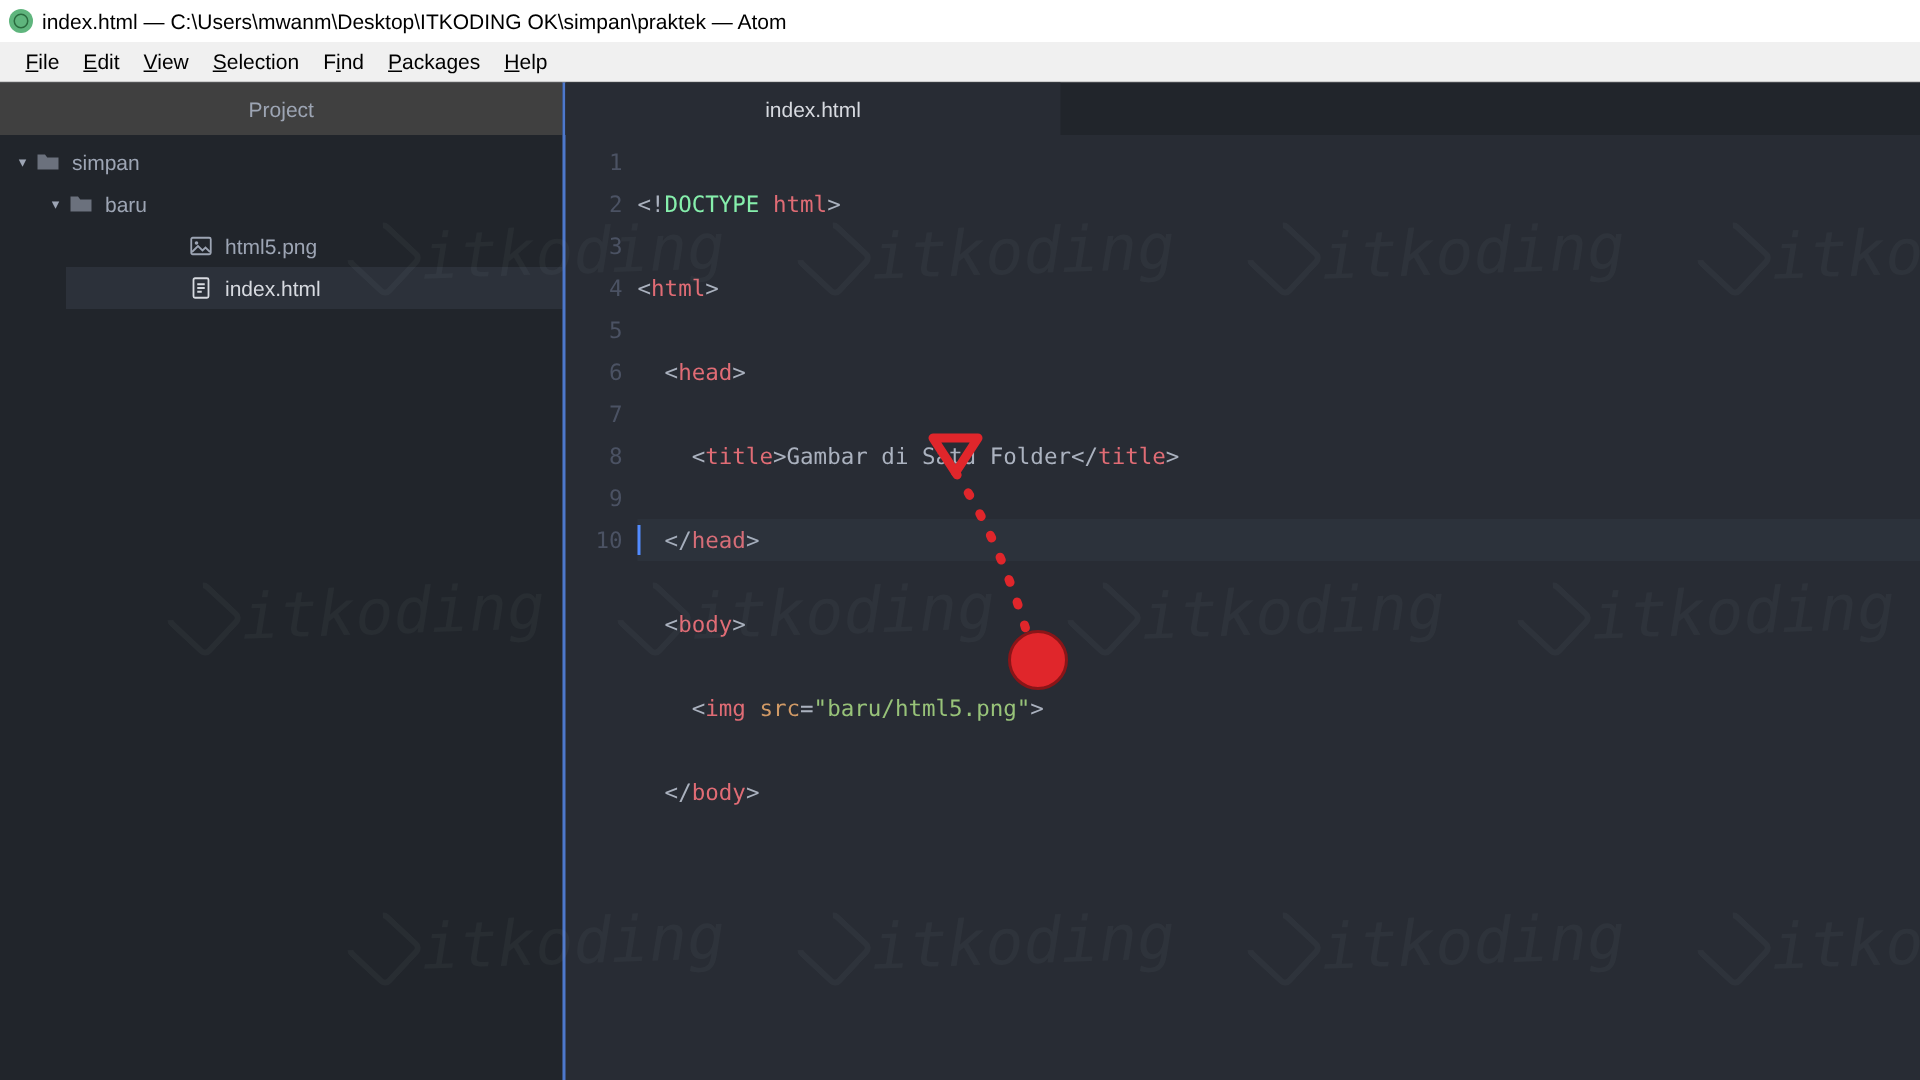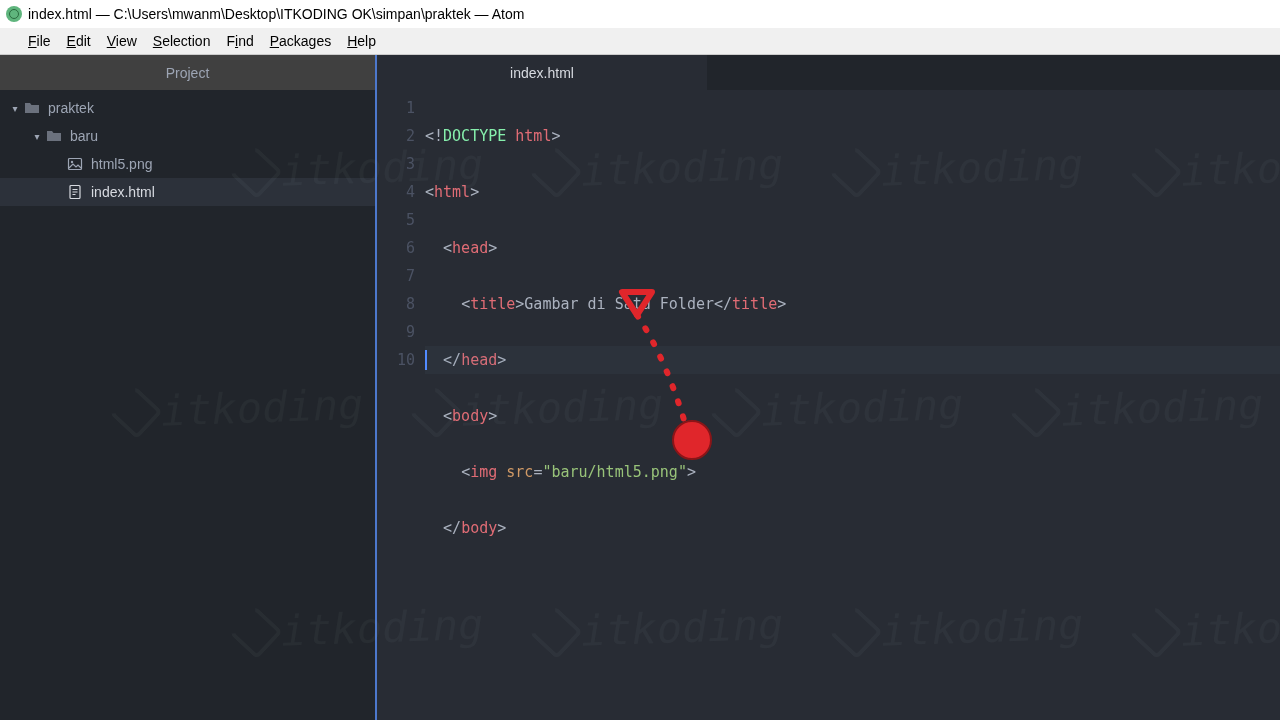--- a/index.html
+++ b/index.html
@@ -4,36 +4,36 @@
 <style>
   * { margin: 0; padding: 0; box-sizing: border-box; }
   html, body { width: 1280px; height: 720px; overflow: hidden; font-family: "Segoe UI", Arial, sans-serif; font-size: 13px; background: #282c34; color: #abb2bf; }
   
   
   .title-bar { height: 28px; background: #fff; color: #000; display: flex; align-items: center; padding: 0 6px; font-size: 14px; }
   .atom-icon { width: 16px; height: 16px; margin-right: 6px; border-radius: 50%; background: #5fb57d; position: relative; }
   .atom-icon::after { content: ""; position: absolute; inset: 3px; border: 1px solid #2a6b3f; border-radius: 50%; }
   
   
-  .menu-bar { height: 27px; background: #f0f0f0; color: #000; display: flex; align-items: center; padding: 0 20px; font-size: 14px; border-bottom: 1px solid #ccc;}
+  .menu-bar { height: 27px; background: #f0f0f0; color: #000; display: flex; align-items: center; padding: 0 9px; font-size: 14px; border-bottom: 1px solid #ccc;}
   .menu-item { padding: 3px 8px; cursor: default; }
   .menu-item .ul { text-decoration: underline; }
   
   
   .main { display: flex; height: calc(720px - 28px - 27px); }
   
   
   .sidebar { width: 375px; background: #21252b; display: flex; flex-direction: column; font-size: 14px; }
   .sidebar-header { height: 35px; background: #404040; color: #9da5b4; display: flex; align-items: center; justify-content: center; font-size: 14px; }
   .tree { padding: 4px 0; }
   .tree-row { display: flex; align-items: center; height: 28px; color: #9da5b4; cursor: default; }
   .tree-row.selected { background: #2c313a; color: #d7dae0; }
   .tree-indent-0 { padding-left: 8px; }
   .tree-indent-1 { padding-left: 30px; }
-  .tree-indent-2 { padding-left: 51px; }
+  .tree-indent-2 { padding-left: 66px; margin-left: 44px; }
   .tw { width: 14px; display: inline-flex; align-items: center; justify-content: center; margin-right: 2px; font-size: 10px;}
   .folder-icon, .file-icon, .img-icon { width: 16px; height: 16px; margin-right: 8px; display: inline-flex; align-items: center; justify-content: center;}
   .folder-icon svg, .file-icon svg, .img-icon svg { width: 16px; height: 16px; }
   
   
   .editor-pane { flex: 1; background: #282c34; display: flex; flex-direction: column; border-left: 2px solid #4d78cc; position: relative; }
   .tab-bar { height: 35px; background: #21252b; display: flex; }
   .tab { width: 330px; background: #282c34; color: #d7dae0; display: flex; align-items: center; justify-content: center; font-size: 14px; position: relative; }
   
   .code-area { flex: 1; display: flex; position: relative; font-family: Menlo, Consolas, "DejaVu Sans Mono", monospace; font-size: 15px; line-height: 28px; }
@@ -83,21 +83,21 @@
     <div class="sidebar-header">Project</div>
     <div class="tree">
 
       <div class="tree-row tree-indent-0">
         <span class="tw">▾</span>
         <span class="folder-icon">
           <svg viewBox="0 0 16 16" fill="#6b717d">
               <path d="M1 3h5l1.5 2H15v8H1z"></path>
             </svg>
         </span>
-        <span>praktek</span>
+        <span>simpan</span>
       </div>
 
       <div class="tree-row tree-indent-1">
         <span class="tw">▾</span>
         <span class="folder-icon">
           <svg viewBox="0 0 16 16" fill="#6b717d">
               <path d="M1 3h5l1.5 2H15v8H1z"></path>
             </svg>
         </span>
         <span>baru</span>

